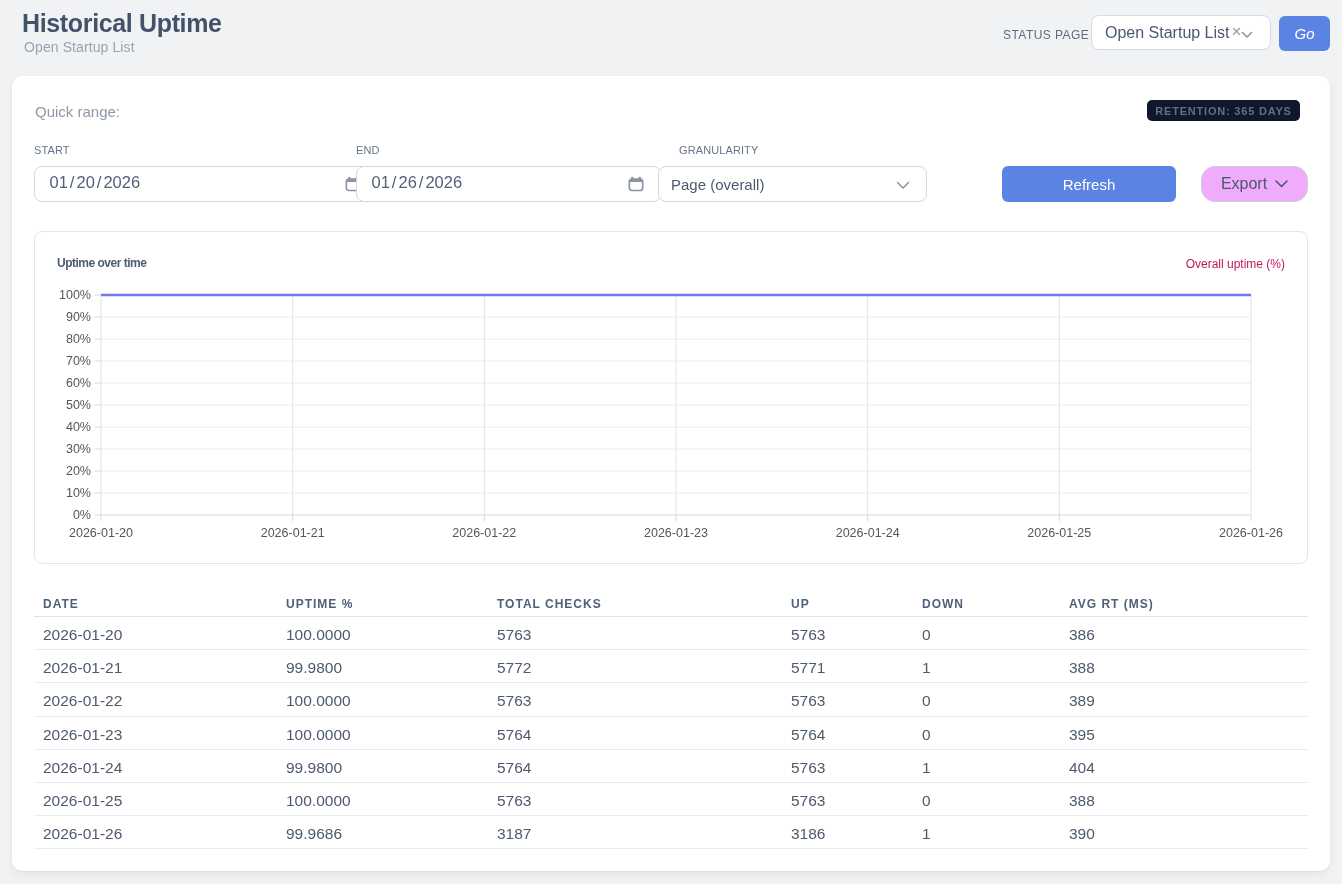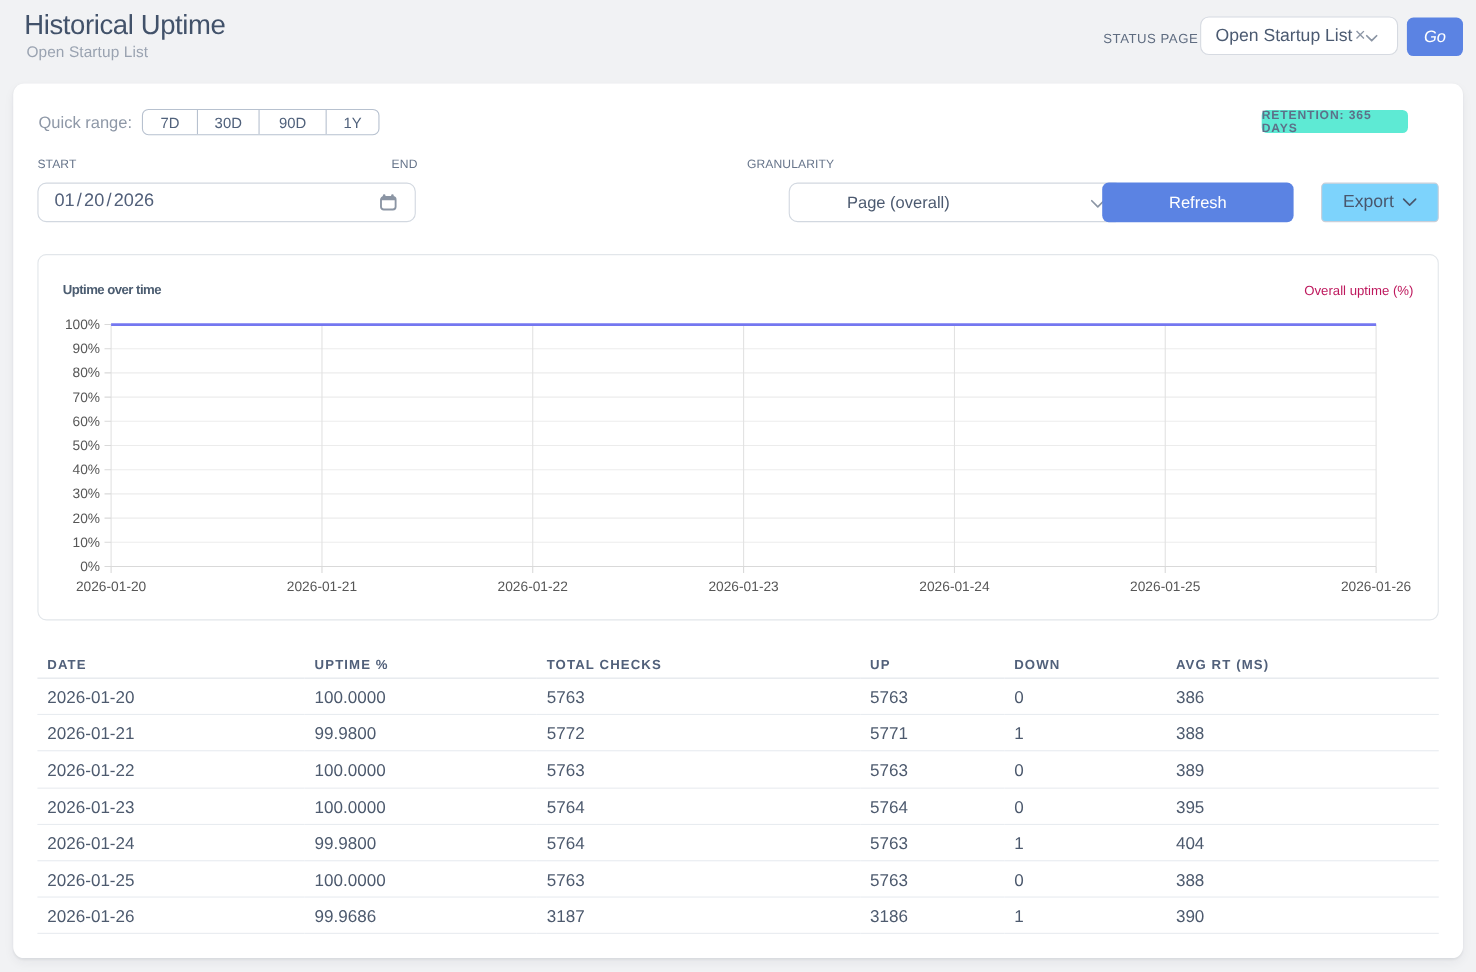--- a/index.html
+++ b/index.html
@@ -1,46 +1,46 @@
 <!DOCTYPE html>
 <html><head>
 <meta charset="utf-8">
 <style>
   * { margin:0; padding:0; box-sizing:border-box; }
   html,body { width:1342px; height:884px; background:#f1f2f4; font-family:"Liberation Sans", sans-serif; }
   #page { position:relative; width:1342px; height:884px; overflow:hidden; }
   .abs { position:absolute; }
 
-  h1 { left:22px; top:9px; font-size:25px; font-weight:400; color:#42526a; letter-spacing:-0.35px; }
+  h1 { left:22px; top:9px; font-size:25px; font-weight:700; color:#42526a; letter-spacing:-0.35px; }
   .subtitle { left:24px; top:39px; font-size:14px; color:#9aa3b1; letter-spacing:0.1px; }
 
   .sp-label { left:1003px; top:28px; font-size:12px; font-weight:400; color:#5f6c80; letter-spacing:0.45px; }
   .sp-select { left:1091px; top:15px; width:180px; height:35px; background:#fff; border:1px solid #d6dae1; border-radius:8px; display:flex; align-items:center; padding:0 10px 0 13px; }
   .sp-select .txt { font-size:16px; color:#4b5a71; white-space:nowrap; }
   .sp-select .x { font-size:17px; color:#8d97a6; margin-left:2px; margin-top:-2px; }
   .go { left:1279px; top:16px; width:51px; height:35px; background:#5b83e3; border-radius:6px; color:#fff; font-size:15px; display:flex; align-items:center; justify-content:center;font-style:italic; }
 
   .card { left:12px; top:76px; width:1318px; height:795px; background:#fff; border-radius:10px; box-shadow:0 1px 2px rgba(30,41,59,0.07), 0 4px 10px rgba(30,41,59,0.05); }
 
   .qr-label { left:35px; top:103px; font-size:15px; color:#8e98a7;text-align:right; }
   .qr-group { left:129px; top:99px; height:24px; display:flex; border:1px solid #b7c1cf; border-radius:6px; background:#fff; overflow:hidden; }
   .qr-btn { font-size:13.5px; color:#50617b; display:flex; align-items:center; justify-content:center; border-left:1px solid #b7c1cf; }
   .qr-btn:first-child { border-left:none; }
 
-  .badge { left:1147px; top:100px; width:133px; height:21px; background:#5eead4; border-radius:5px; display:flex; align-items:center; justify-content:center; font-size:11px; font-weight:700; color:#5d7089; letter-spacing:0.8px; }
+  .badge { left:1147px; top:100px; width:153px; height:21px; background:#0f172a; border-radius:5px; display:flex; align-items:center; justify-content:center; font-size:11px; font-weight:700; color:#5d7089; letter-spacing:0.8px; }
 
   .flabel { top:144px; font-size:11px; font-weight:400; color:#67758b; letter-spacing:0.1px; }
   .finput { top:166px; height:36px; background:#fff; border:1px solid #d2d8e0; border-radius:8px; display:flex; align-items:center; }
   .dateval { font-size:16.5px; color:#52607a; padding-left:14.5px; position:relative; top:-1.5px; } .dateval .sl { margin:0 2px; }
   .calicon { position:absolute; right:16px; top:9px; }
   .selval { font-size:15px; color:#4c5a70; padding-left:12px; }
   .chev { position:absolute; right:16px; top:14px; }
 
   .refresh { left:1002px; top:166px; width:174px; height:36px; background:#5b83e3; border-radius:6px; color:#fff; font-size:15px; display:flex; align-items:center; justify-content:center; }
-  .export { left:1201px; top:166px; width:107px; height:36px; background:#7dd3fc; border:1px solid #c9cfd9; border-radius:4px; color:#49576d; font-size:16px; display:flex; align-items:center; justify-content:center; gap:8px; }
+  .export { left:1201px; top:166px; width:107px; height:36px; background:#f0abfc; border:1px solid #c9cfd9; border-radius:14px; color:#49576d; font-size:16px; display:flex; align-items:center; justify-content:center; gap:8px; }
 
   .chartcard { left:34px; top:231px; width:1274px; height:333px; background:#fff; border:1px solid #e2e6ea; border-radius:8px; }
   .ct-title { left:57px; top:256px; font-size:12px; font-weight:700; color:#4c5d71; letter-spacing:-0.5px; }
   .ct-right { right:57px; top:257px; font-size:12px; color:#be185d; }
 
   table.data { position:absolute; left:34px; top:593px; width:1274px; border-collapse:collapse; table-layout:fixed; }
   table.data th { font-size:12px; font-weight:700; color:#51607a; letter-spacing:1px; text-align:left; padding:4px 0 5px 9px; border-bottom:1px solid #dfe3e9; line-height:14px; }
   table.data td { font-size:15.5px; color:#4d5a6e; text-align:left; padding:9px 0 5.2px 9px; line-height:18px; border-bottom:1px solid #e8ecf0; }
 </style>
 </head>
@@ -55,42 +55,45 @@
       <span class="x">×</span>
     <svg class="chev" style="right:17px;top:15px" width="12" height="8" viewBox="0 0 12 8">
         <path d="M1.5 1.5 L6 6 L10.5 1.5" fill="none" stroke="#8b95a4" stroke-width="1.6" stroke-linecap="round" stroke-linejoin="round"></path>
       </svg>
   </div>
   <div class="abs go">Go</div>
 
   <div class="abs card"></div>
 
   <div class="abs qr-label">Quick range:</div>
-  <div class="abs qr-group">
-    <div class="qr-btn" style="width:49px">7D</div>
-    <div class="qr-btn" style="width:56px">30D</div>
-    <div class="qr-btn" style="width:61px">90D</div>
-    <div class="qr-btn" style="width:48px">1Y</div>
-  </div>
   <div class="abs badge">RETENTION: 365 DAYS</div>
 
   <div class="abs flabel" style="left:34px">START</div>
   <div class="abs flabel" style="left:356px">END</div>
   <div class="abs flabel" style="left:679px">GRANULARITY</div>
 
   <div class="abs finput" style="left:34px; width:344px;">
     <span class="dateval">01<span class="sl">/</span>20<span class="sl">/</span>2026</span>
     <svg class="calicon" width="16" height="16" viewBox="0 0 16 16">
         <rect x="3.1" y="0.7" width="2.3" height="4.5" rx="1.1" fill="#8b95a4"></rect>
         <rect x="10.6" y="0.7" width="2.3" height="4.5" rx="1.1" fill="#8b95a4"></rect>
         <rect x="1.35" y="3.1" width="13.3" height="11.4" rx="2.5" fill="none" stroke="#8b95a4" stroke-width="1.7"></rect>
         <path d="M1.35 6.1 h13.3 v-0.5 a2.5 2.5 0 0 0 -2.5 -2.5 h-8.3 a2.5 2.5 0 0 0 -2.5 2.5 z" fill="#8b95a4"></path>
       </svg>
   </div>
-  <div class="abs finput" style="left:717px; width:305px;padding-left:40px;">
+  <div class="abs finput" style="left:356px; width:305px;">
+    <span class="dateval">01<span class="sl">/</span>26<span class="sl">/</span>2026</span>
+    <svg class="calicon" width="16" height="16" viewBox="0 0 16 16">
+        <rect x="3.1" y="0.7" width="2.3" height="4.5" rx="1.1" fill="#8b95a4"></rect>
+        <rect x="10.6" y="0.7" width="2.3" height="4.5" rx="1.1" fill="#8b95a4"></rect>
+        <rect x="1.35" y="3.1" width="13.3" height="11.4" rx="2.5" fill="none" stroke="#8b95a4" stroke-width="1.7"></rect>
+        <path d="M1.35 6.1 h13.3 v-0.5 a2.5 2.5 0 0 0 -2.5 -2.5 h-8.3 a2.5 2.5 0 0 0 -2.5 2.5 z" fill="#8b95a4"></path>
+      </svg>
+  </div>
+  <div class="abs finput" style="left:658px; width:269px;">
     <span class="selval">Page (overall)</span>
     <svg class="chev" width="14" height="9" viewBox="0 0 14 9">
         <path d="M1.5 1.5 L7 7 L12.5 1.5" fill="none" stroke="#8b95a4" stroke-width="1.5" stroke-linecap="round" stroke-linejoin="round"></path>
       </svg>
   </div>
   <div class="abs refresh">Refresh</div>
   <div class="abs export">Export
     <svg width="13" height="8" viewBox="0 0 13 8">
         <path d="M1 1 L6.5 6.5 L12 1" fill="none" stroke="#49576d" stroke-width="1.5" stroke-linecap="round" stroke-linejoin="round"></path>
       </svg>

